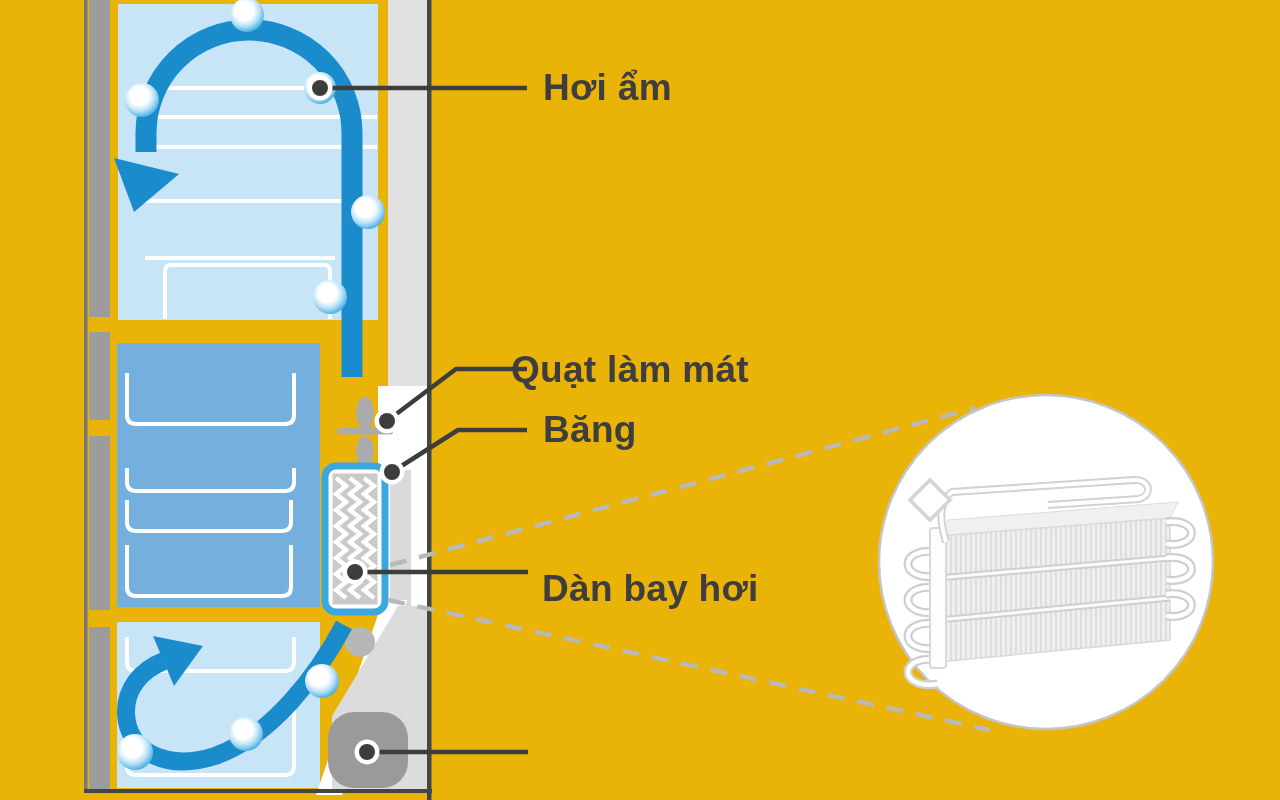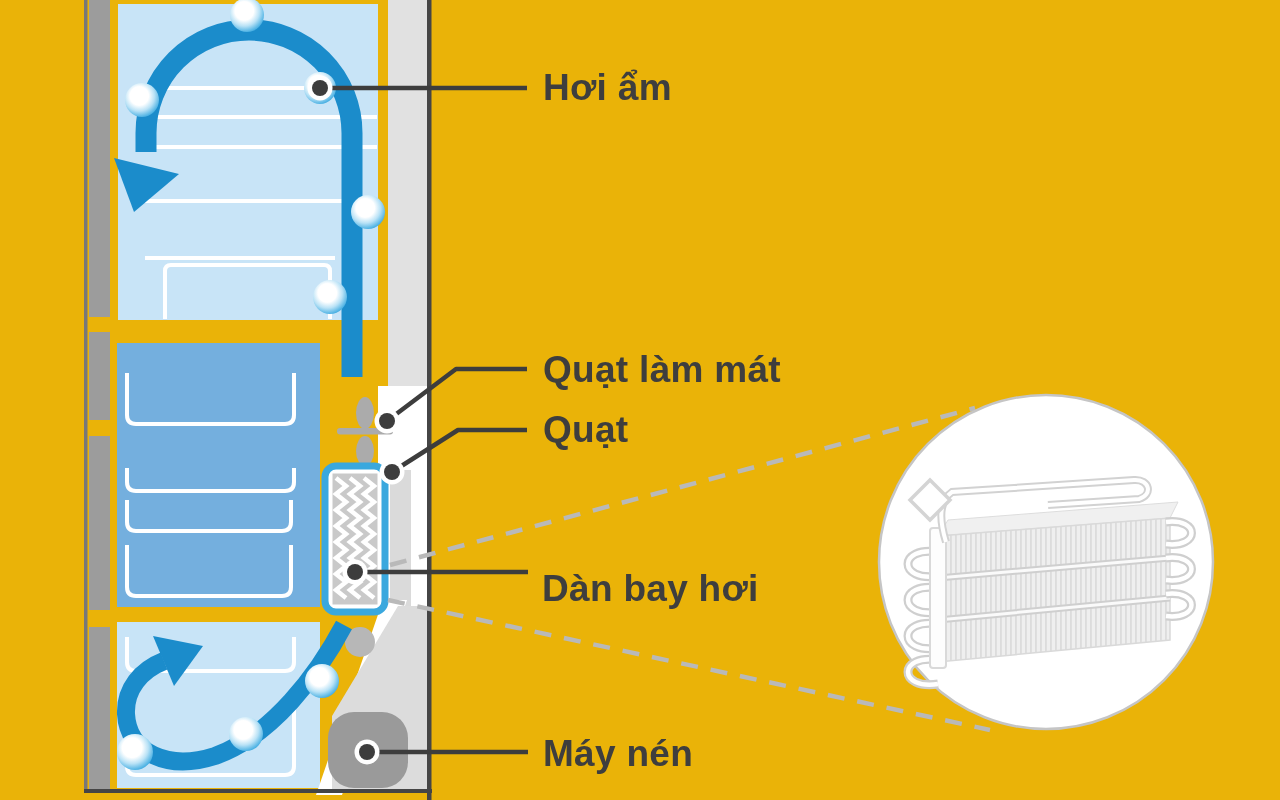--- a/index.html
+++ b/index.html
@@ -179,17 +179,16 @@
           <circle cx="355" cy="572" r="8" fill="#3d3d3d"></circle>
     </g>
     <g>
       <circle cx="367" cy="752" r="12.5" fill="#ffffff"></circle>
           <circle cx="367" cy="752" r="8" fill="#3d3d3d"></circle>
     </g>
   </g>
 </svg>
 
   <div class="callout-label" style="left:543px;top:89px">Hơi ẩm</div>
-  <div class="callout-label" style="left:543px;top:371px">Quạt làm mát</div>
-  <div class="callout-label" style="left:543px;top:431px">Quạt</div>
+  <div class="callout-label" style="left:511px;top:371px">Quạt làm mát</div>
+  <div class="callout-label" style="left:543px;top:431px">Băng</div>
   <div class="callout-label" style="left:542px;top:590px">Dàn bay hơi</div>
-  <div class="callout-label" style="left:543px;top:755px">Máy nén</div>
 </div>
 
 </body></html>

